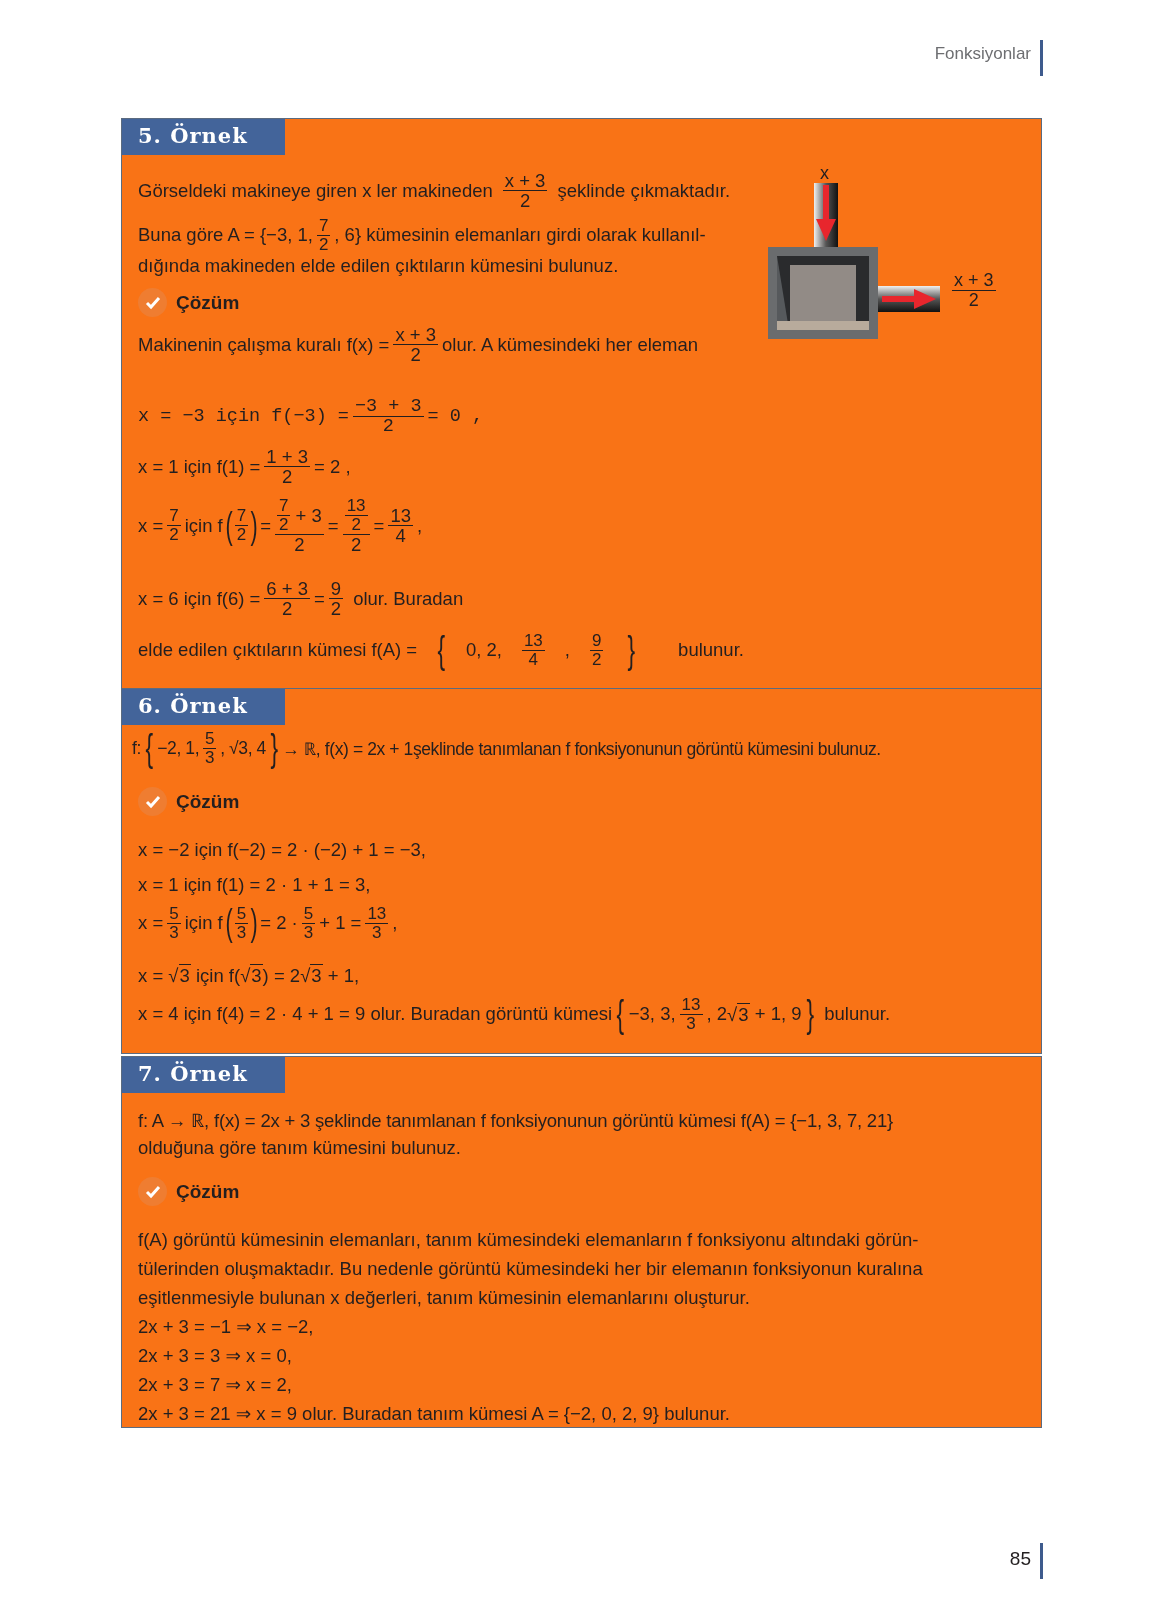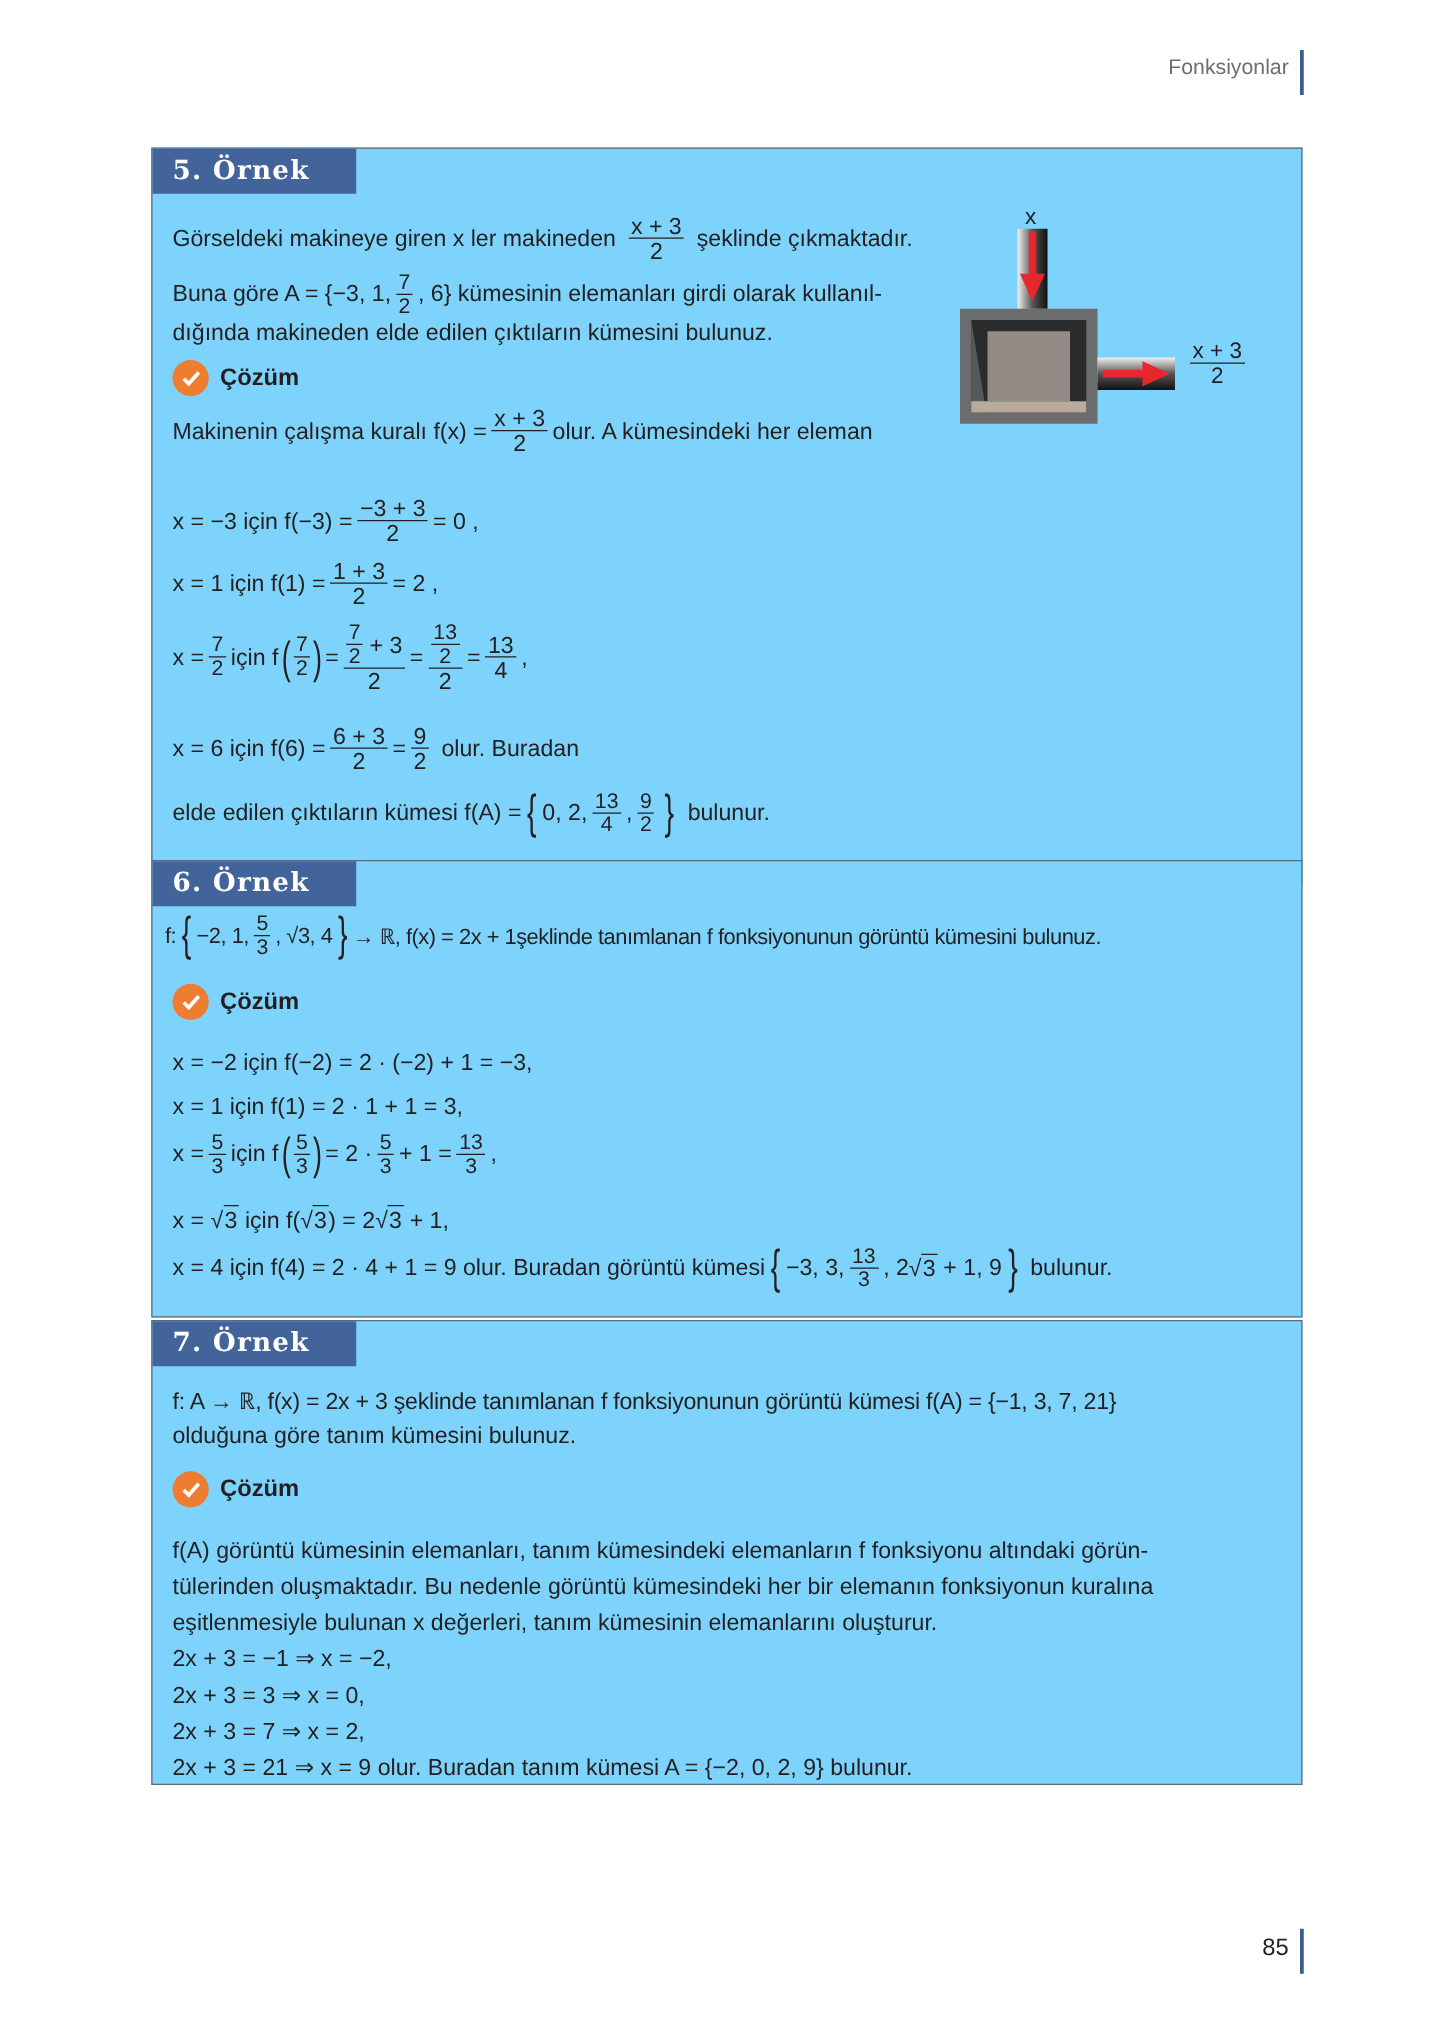--- a/index.html
+++ b/index.html
@@ -2,21 +2,21 @@
 <html><head>
 <meta charset="utf-8">
 <style>
   html,body{margin:0;padding:0;background:#fff;}
   body{width:1151px;height:1624px;position:relative;overflow:hidden;font-family:"Liberation Sans",sans-serif;color:#231f20;}
   .running-header{position:absolute;top:44px;right:120px;font-size:17px;color:#6d6e71;}
   .header-rule{position:absolute;top:40px;left:1040px;width:3px;height:36px;background:#3e5b8d;}
   .page-number{position:absolute;top:1548px;right:120px;font-size:19px;color:#231f20;}
   .footer-rule{position:absolute;top:1543px;left:1040px;width:3px;height:36px;background:#3e5b8d;}
 
-  .box{position:absolute;left:121px;width:921px;border:1.5px solid #5b6b80;box-sizing:border-box;background:#7dd3fc;}
+  .box{position:absolute;left:121px;width:921px;border:1.5px solid #5b6b80;box-sizing:border-box;background:#f97316;}
   .box-title{position:absolute;left:0;top:0;background:#43649a;color:#fff;font-family:"DejaVu Serif",serif;font-weight:bold;font-size:21px;letter-spacing:1px;padding:4px 18px 0 16px;height:36px;box-sizing:border-box;width:163px;}
   .line{position:absolute;left:16px;font-size:18.5px;white-space:nowrap;display:flex;align-items:center;}
   .sol{position:absolute;left:16px;display:flex;align-items:center;font-weight:bold;font-size:19px;}
   .check{width:29px;height:29px;border-radius:50%;background:#ef7d31;display:inline-flex;align-items:center;justify-content:center;margin-right:9px;}
   .frac{display:inline-flex;flex-direction:column;align-items:center;vertical-align:middle;margin:0 4px;line-height:1.05;}
   .frac .num{border-bottom:1.3px solid #231f20;padding:0 2px;}
   .frac .den{padding:0 2px;}
   .frac.small{font-size:17px;}
   .brace{font-size:38px;font-weight:100;line-height:1;margin:0 2px;transform:scaleX(0.6);display:inline-block;}
   .paren{font-size:36px;font-weight:100;line-height:1;transform:scaleX(0.6);display:inline-block;}
@@ -92,21 +92,21 @@
 
   <div class="line" style="top:206px;">
     <span>Makinenin çalışma kuralı f(x) =</span>
     <span class="frac">
         <span class="num">x + 3</span>
         <span class="den">2</span>
       </span>
     <span>olur. A kümesindeki her eleman</span>
   </div>
 
-  <div class="line" style="top:278px;">
+  <div class="line" style="top:278px;font-family:Liberation Mono, monospace;">
     <span>x = −3 için  f(−3) =</span>
     <span class="frac">
         <span class="num">−3 + 3</span>
         <span class="den">2</span>
       </span>
     <span>= 0 ,</span>
   </div>
   <div class="line" style="top:328px;">
     <span>x = 1 için  f(1) =</span>
     <span class="frac">
@@ -158,21 +158,21 @@
         <span class="den">2</span>
       </span>
     <span>=</span>
     <span class="frac">
         <span class="num">9</span>
         <span class="den">2</span>
       </span>
     <span class="sp"></span>
       <span>olur. Buradan</span>
   </div>
-  <div class="line" style="top:512px;">
+  <div class="line" style="top:512px;gap:16px;">
     <span>elde edilen çıktıların kümesi  f(A) =</span>
     <span class="brace">{</span><span>0, 2,</span>
     <span class="frac small">
         <span class="num">13</span>
         <span class="den">4</span>
       </span>,
     <span class="frac small">
         <span class="num">9</span>
         <span class="den">2</span>
       </span><span class="brace">}</span>

